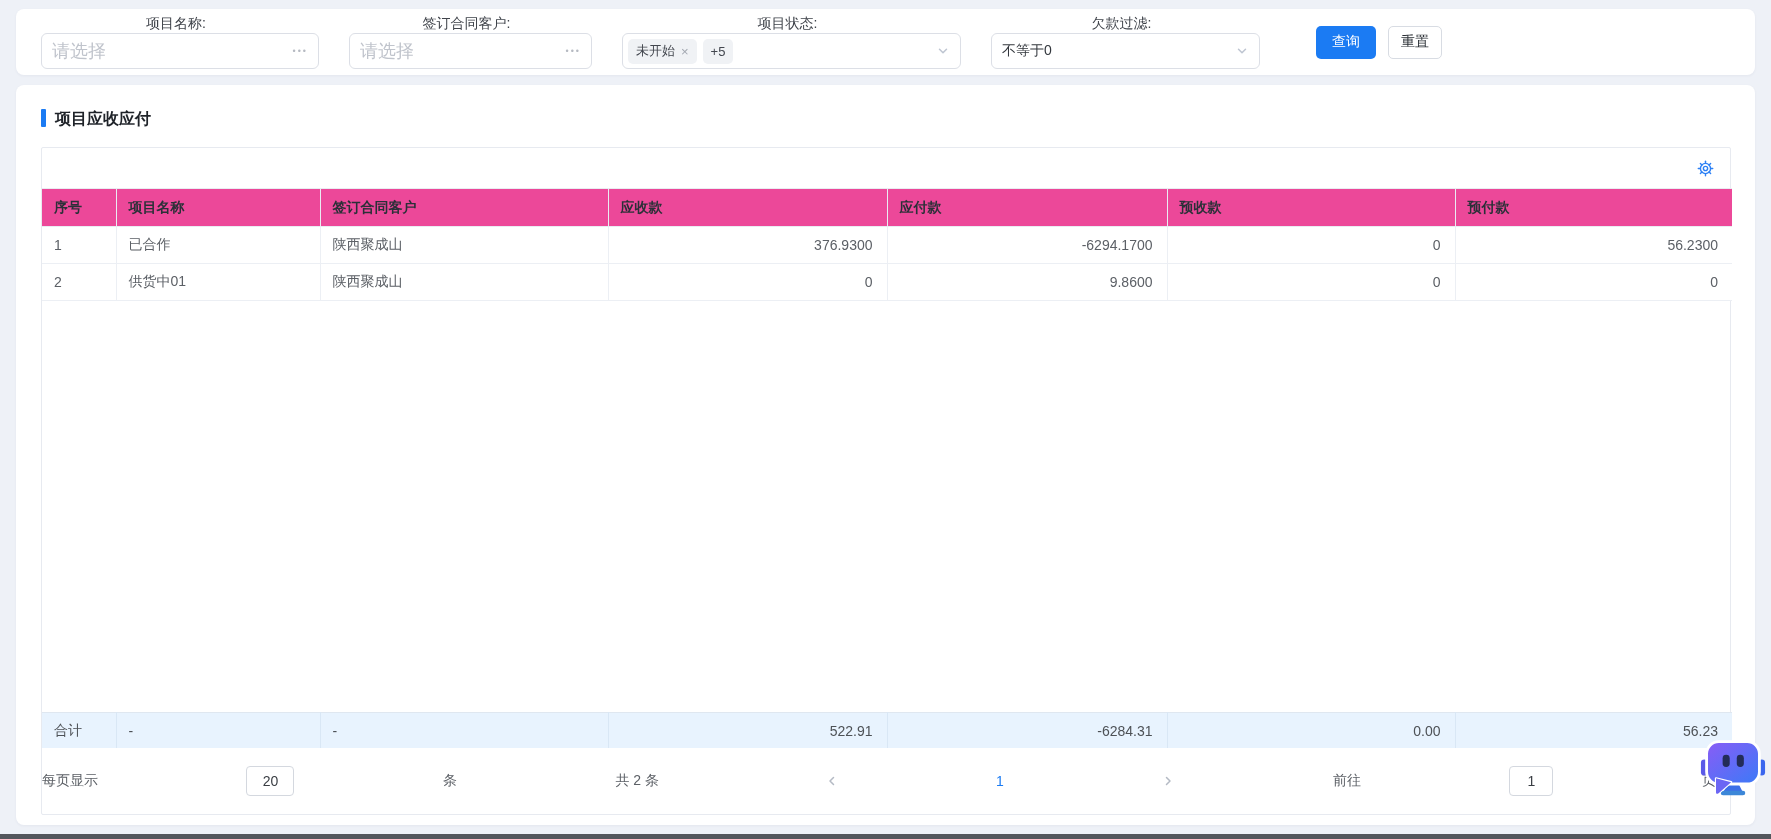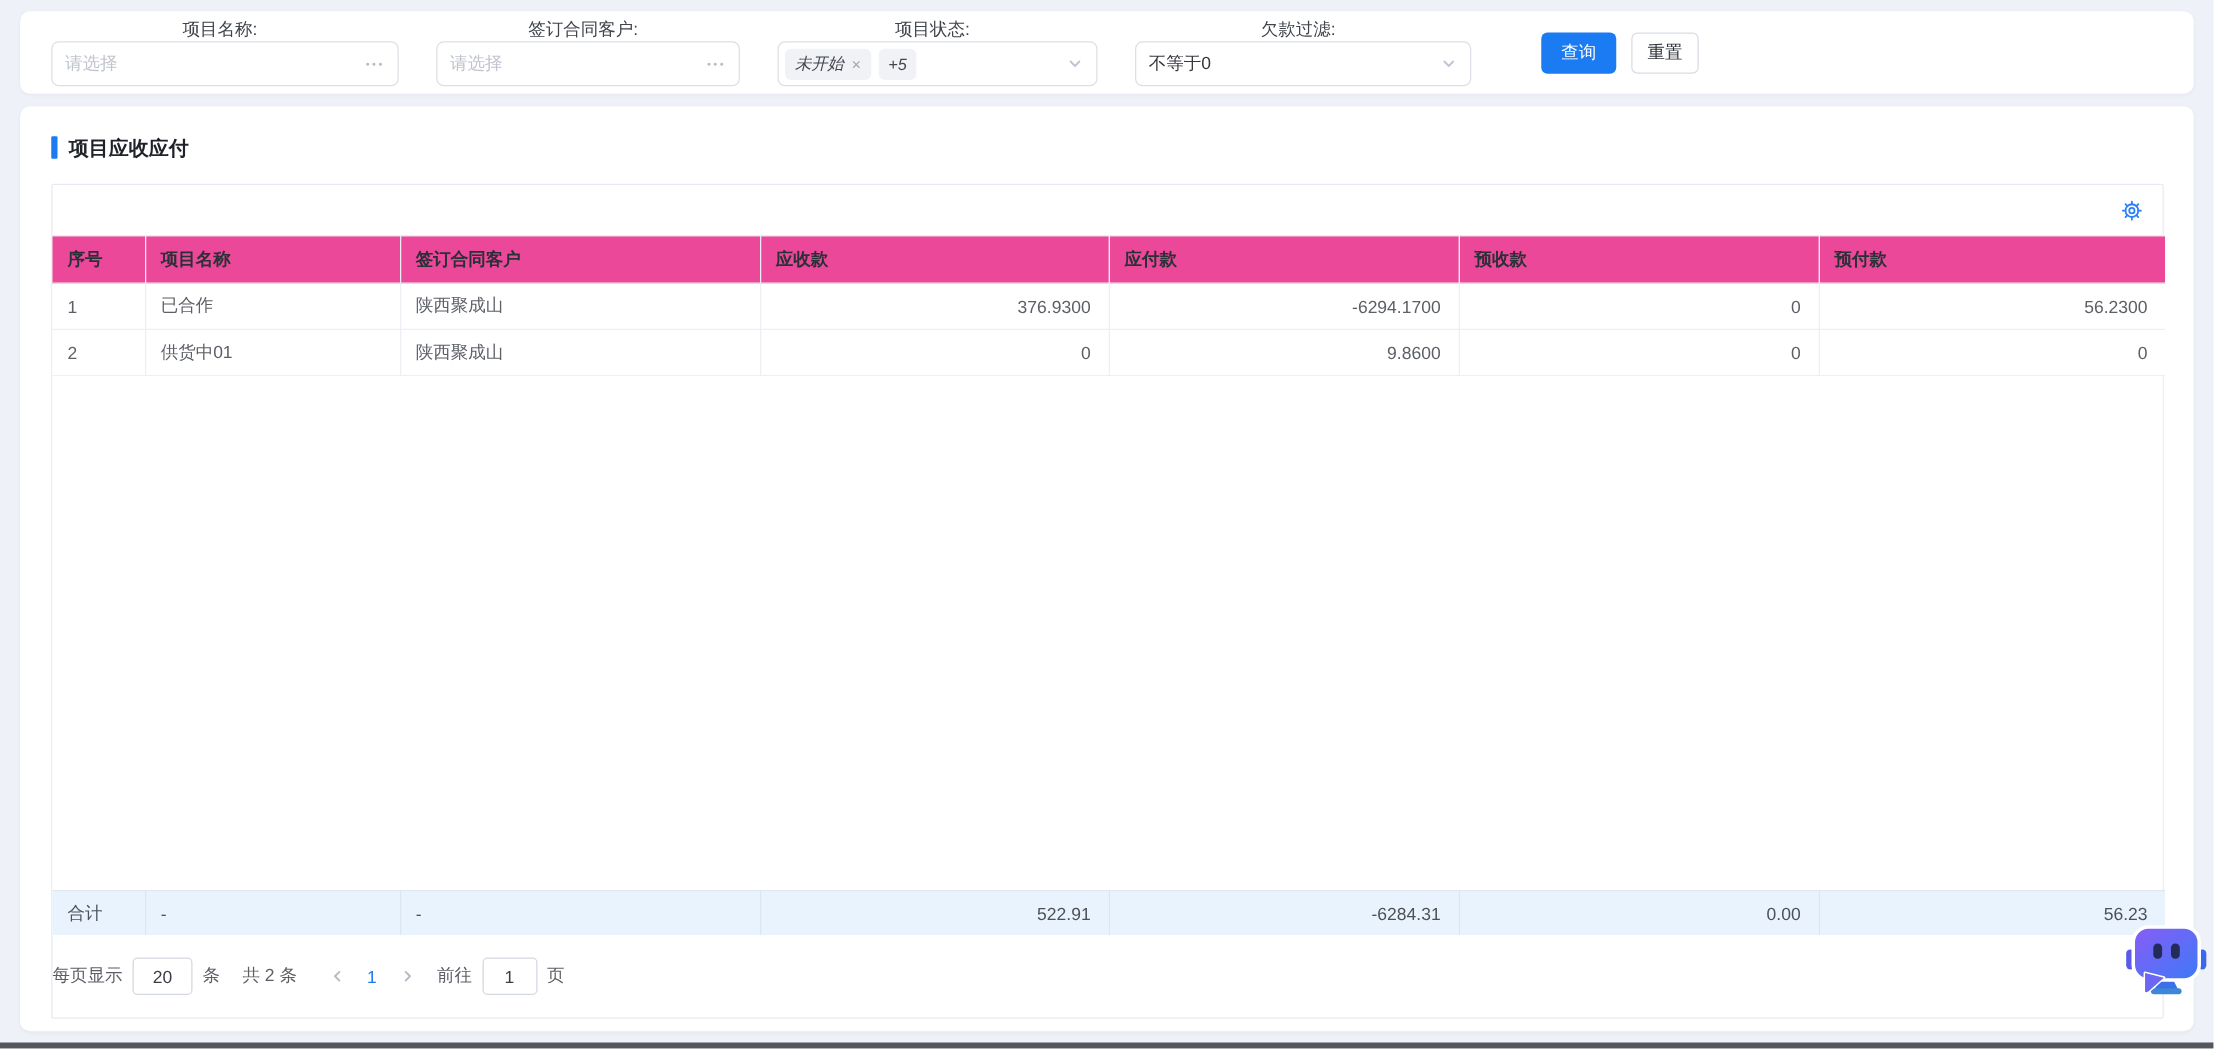--- a/index.html
+++ b/index.html
@@ -8,21 +8,21 @@
 
   
   .card{position:absolute;background:#fff;border-radius:8px;box-shadow:0 1px 3px rgba(30,40,80,.05);box-sizing:border-box;}
   .filter-card{left:16px;top:9px;width:1739px;height:66px;display:flex;align-items:center;padding-left:25px;}
   .main-card{left:16px;top:85px;width:1739px;height:740px;}
 
   
   .fgroup{display:flex;align-items:center;margin-right:30px;flex-direction:column;}
   .flabel{font-size:14px;color:#3f434a;margin-right:8px;white-space:nowrap;}
   .selbox{height:36px;border:1px solid #dcdfe6;border-radius:6px;background:#fff;display:flex;align-items:center;padding:0 10px;box-sizing:border-box;cursor:pointer;}
-  .placeholder{font-size:14px;color:#c0c4cc;}
+  .placeholder{font-size:18px;color:#c0c4cc;}
   .value-text{font-size:14px;color:#33373d;}
   .dots{margin-left:auto;font-size:9px;letter-spacing:2px;color:#b6bac2;}
   .chev{margin-left:auto;display:flex;align-items:center;}
   .tag{height:25px;background:#f0f2f5;border-radius:5px;display:flex;align-items:center;padding:0 8px;font-size:13px;color:#42464e;margin-right:6px;}
   .tag .tag-x{margin-left:6px;color:#a2a7b0;font-size:13px;cursor:pointer;line-height:1;}
   .btn{height:33px;border-radius:5px;font-size:14px;display:inline-flex;align-items:center;justify-content:center;cursor:pointer;border:none;box-sizing:border-box;gap:6px;}
   .btn-primary{background:#1b7bf3;color:#fff;}
   .btn-plain{background:#fff;border:1px solid #d8dce3;color:#2b3036;}
   .btn-search{width:60px;margin-left:56px;}
   .btn-reset{width:54px;margin-left:12px;}
@@ -43,21 +43,21 @@
   th{height:37px;background:#ec4899;border-top:1px solid #e9ecf2;border-bottom:1px solid #e9ecf2;border-right:1px solid #e9ecf2;font-size:14px;font-weight:700;color:#2b3038;text-align:left;padding:0 12px;}
   th:last-child{border-right:none;}
   td{height:36px;border-bottom:1px solid #eceff4;border-right:1px solid #eceff4;font-size:14px;color:#5c6066;padding:0 12px;background:#fff;}
   td:last-child{border-right:none;}
   .num{text-align:right;padding-right:14px;}
   .tbl-empty{flex:1 1 auto;background:#fff;}
   .sum-table td{background:#e8f3fe;border-top:1px solid #dfe7f0;border-bottom:none;border-right:1px solid #d9e7f5;color:#4d5156;height:35px;}
   .sum-table td:last-child{border-right:none;}
 
   
-  .pager{height:66px;display:flex;align-items:center;justify-content:flex-start;padding-right:14px;font-size:14px;color:#5c6066;flex:0 0 auto;}
+  .pager{height:66px;display:flex;align-items:center;justify-content:space-between;padding-right:14px;font-size:14px;color:#5c6066;flex:0 0 auto;}
   .pg-input{width:48px;height:30px;border:1px solid #d4d8df;border-radius:4px;text-align:center;font-size:14px;color:#3a3e44;margin:0 8px;font-family:inherit;outline:none;box-sizing:border-box;}
   .pg-goto-input{width:44px;}
   .pg-total{margin:0 18px;}
   .pg-arrow{width:28px;height:28px;display:flex;align-items:center;justify-content:center;cursor:pointer;}
   .pg-current{width:28px;text-align:center;color:#1b7bf3;cursor:pointer;}
   .pg-goto{margin-left:10px;}
 
   
   .gear-btn{display:flex;align-items:center;cursor:pointer;}
   .robot{position:absolute;left:1700px;top:736px;z-index:9;cursor:pointer;}
@@ -81,21 +81,21 @@
     <div class="fgroup">
       <span class="flabel">签订合同客户:</span>
       <div class="selbox" style="width:243px;">
         <span class="placeholder">请选择</span>
         <span class="dots">•••</span>
       </div>
     </div>
 
     <div class="fgroup">
       <span class="flabel">项目状态:</span>
-      <div class="selbox" style="width:256px;padding-left:5px;font-style:italic;">
+      <div class="selbox" style="width:339px;padding-left:5px;">
         <span class="tag">
           <span>未开始</span>
           <span class="tag-x">×</span>
         </span>
         <span class="tag">
           <span>+5</span>
         </span>
         <span class="chev">
           <svg width="14" height="14" viewBox="0 0 14 14" fill="none" stroke="#bfc6d2" stroke-width="1.5" stroke-linecap="round" stroke-linejoin="round">
               <polyline points="3.5,5.2 7,8.8 10.5,5.2"></polyline>

